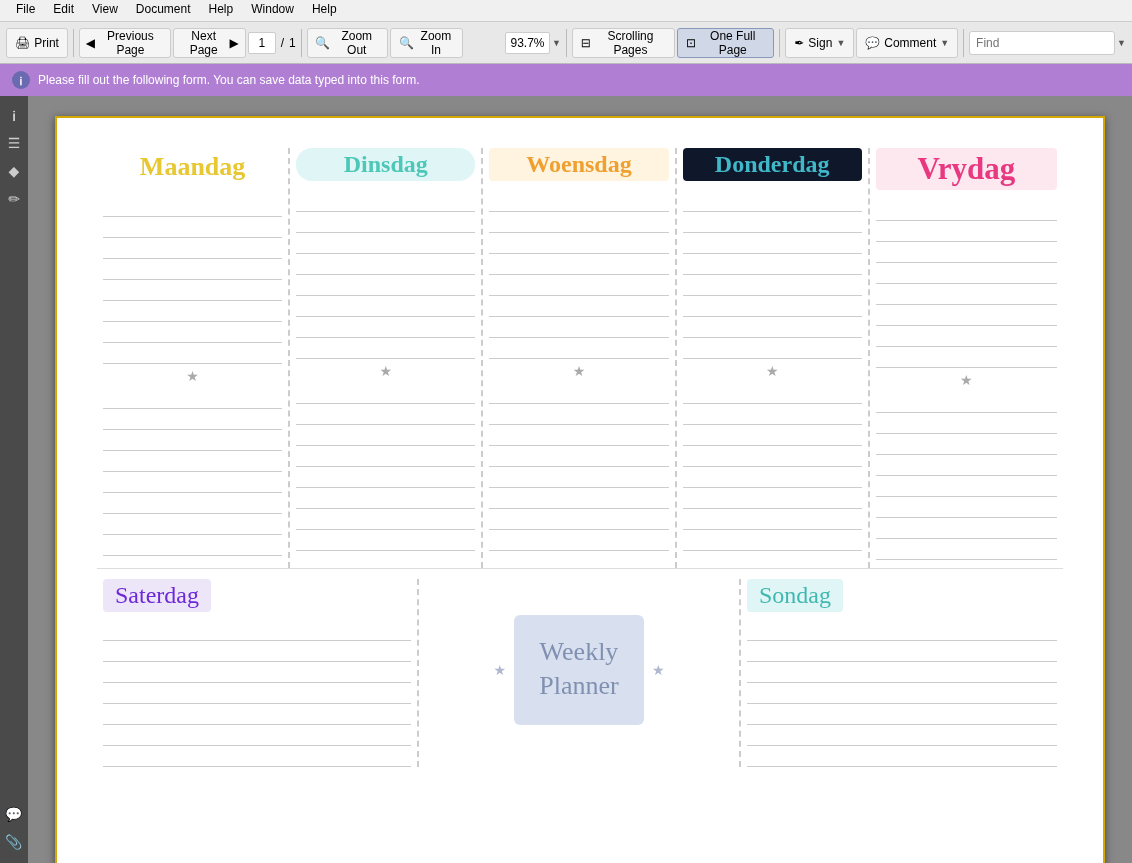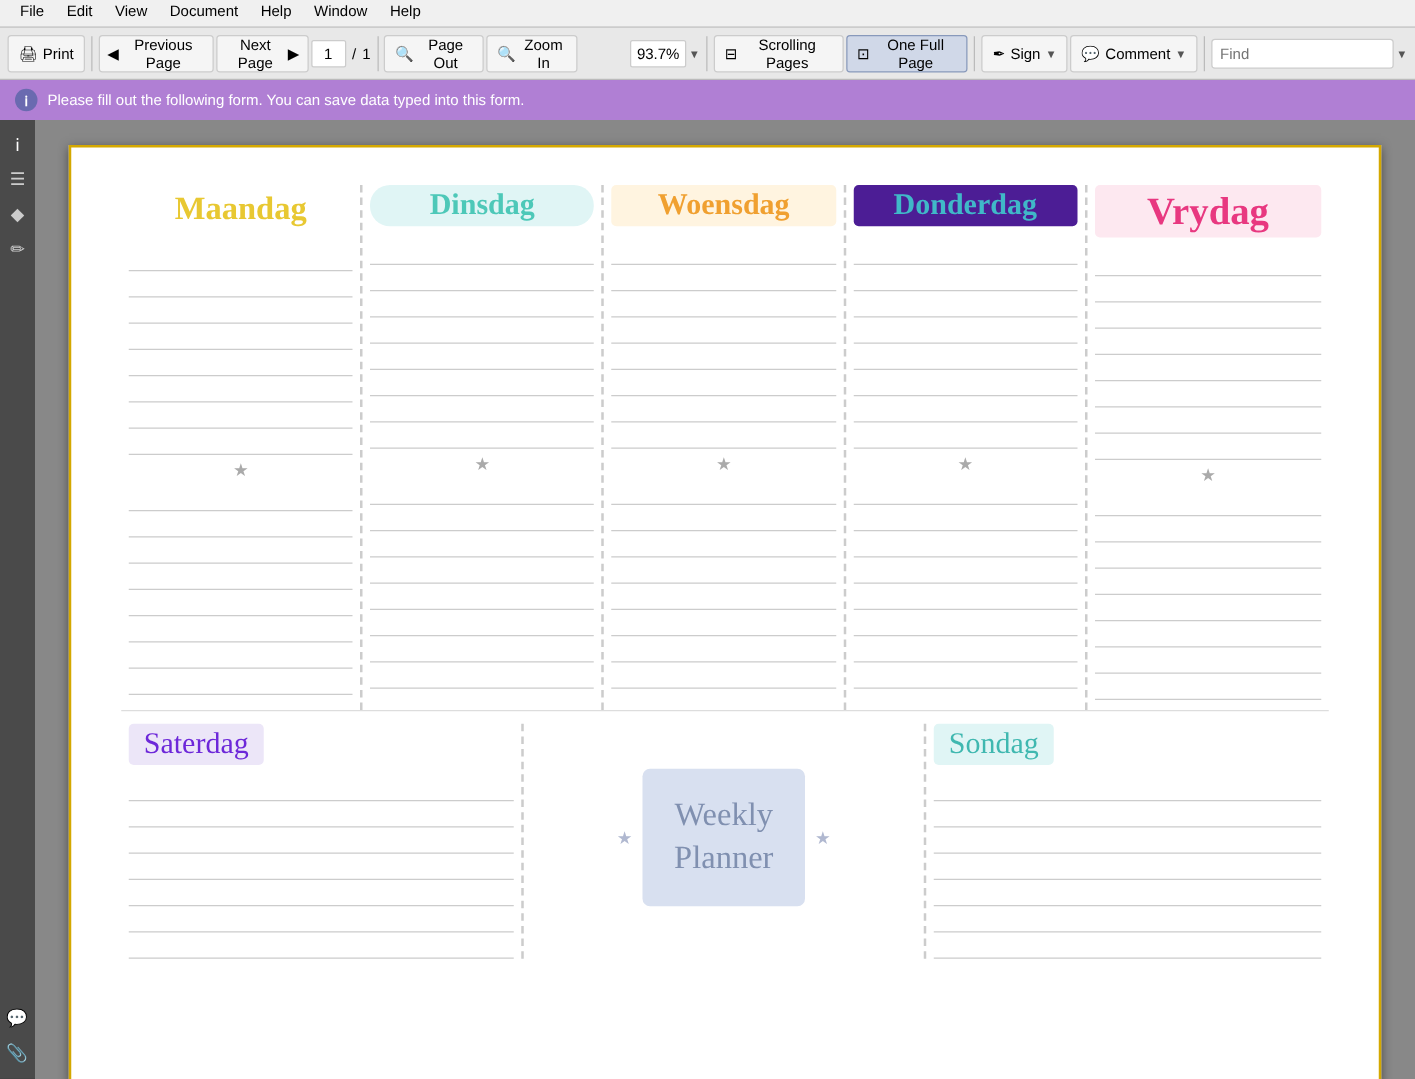--- a/index.html
+++ b/index.html
@@ -279,21 +279,21 @@
     <span>Next Page</span>
     <span>▶</span>
   </button>
   <input class="page-num-input" type="text" value="1" style="">
   <span style="font-size:12px;padding:0 3px;">/</span>
   <span style="font-size:12px;">1</span>
   <div class="toolbar-separator"></div>
 
   <button class="toolbar-btn">
     <span>🔍</span>
-    <span>Page Out</span>
+    <span>Zoom Out</span>
   </button>
   <button class="toolbar-btn">
     <span>🔍</span>
     <span>Zoom In</span>
   </button>
   <input class="zoom-input" type="text" value="93.7%" style="">
   <span class="dropdown-arrow">▼</span>
   <div class="toolbar-separator"></div>
 
   <button class="toolbar-btn">
@@ -419,21 +419,21 @@
           <div class="line"></div>
           <div class="line"></div>
           <div class="line"></div>
           <div class="line"></div>
           <div class="line"></div>
           <div class="line"></div>
         </div>
       </div>
 
       <div class="top-col">
-        <div class="day-header donderdag" style="background:#4c1d95; color:#40b8c8; font-family:'Brush Script MT',cursive; font-size:24px; text-align:center; border-radius:4px; padding:3px 0; margin-bottom:10px;">Donderdag</div>
+        <div class="day-header donderdag" style="background:#0f172a; color:#40b8c8; font-family:'Brush Script MT',cursive; font-size:24px; text-align:center; border-radius:4px; padding:3px 0; margin-bottom:10px;">Donderdag</div>
         <div class="lines-block">
           <div class="line"></div>
           <div class="line"></div>
           <div class="line"></div>
           <div class="line"></div>
           <div class="line"></div>
           <div class="line"></div>
           <div class="line"></div>
           <div class="line"></div>
         </div>

